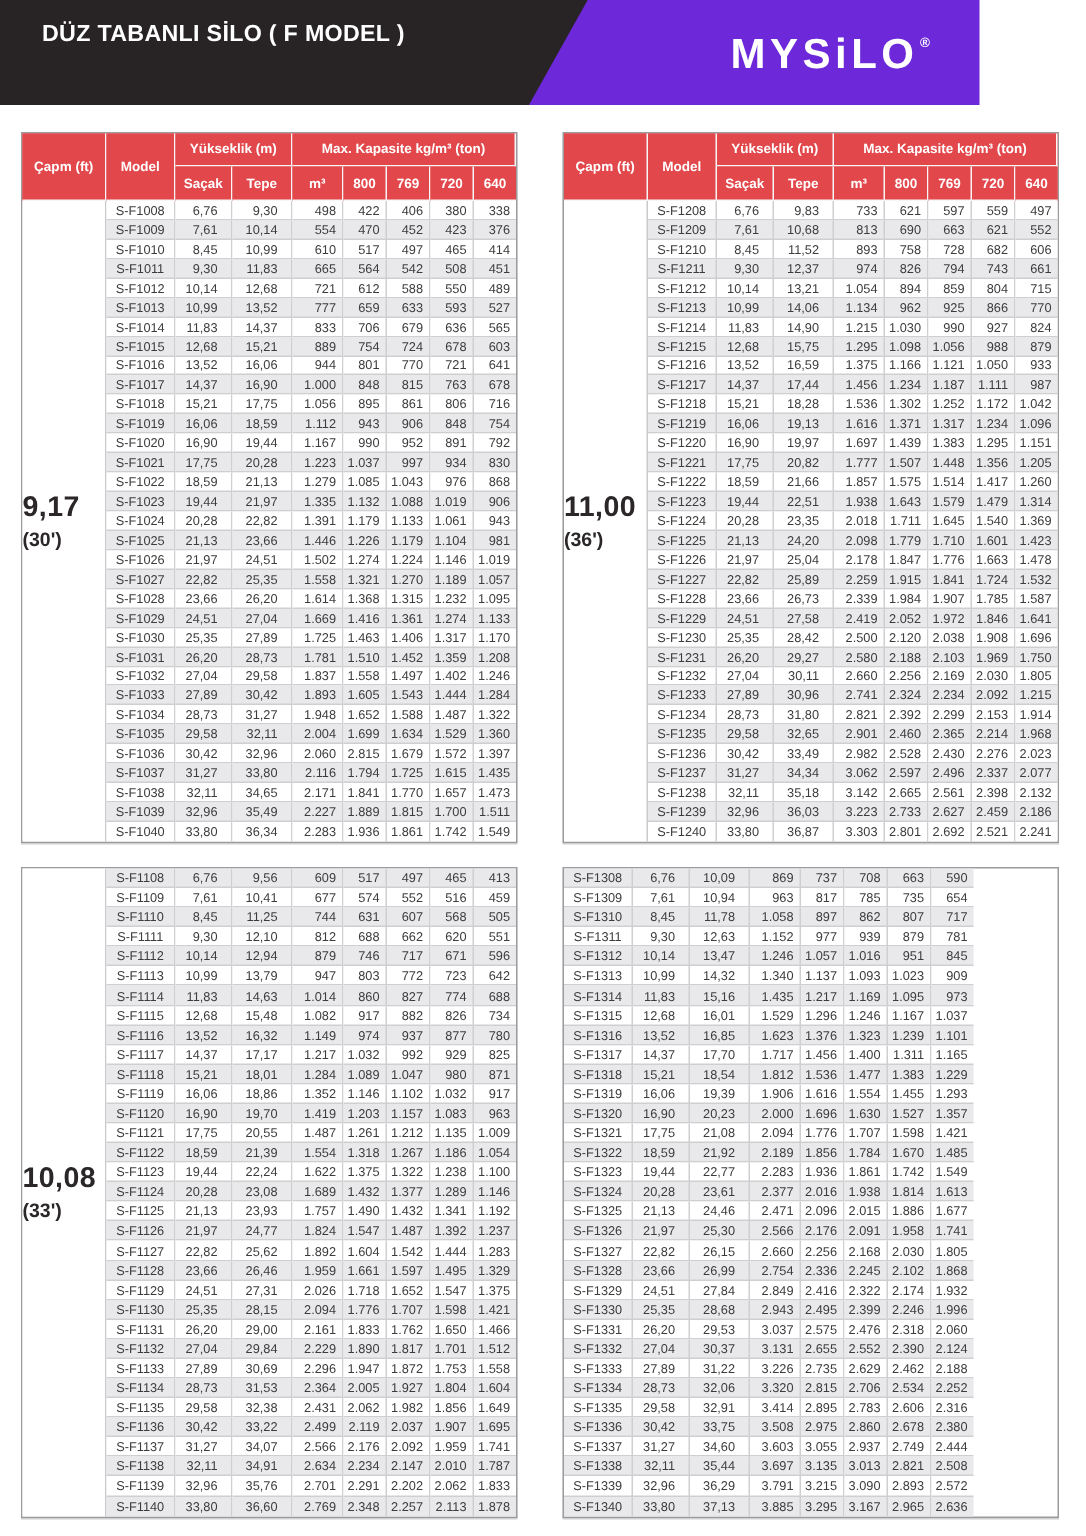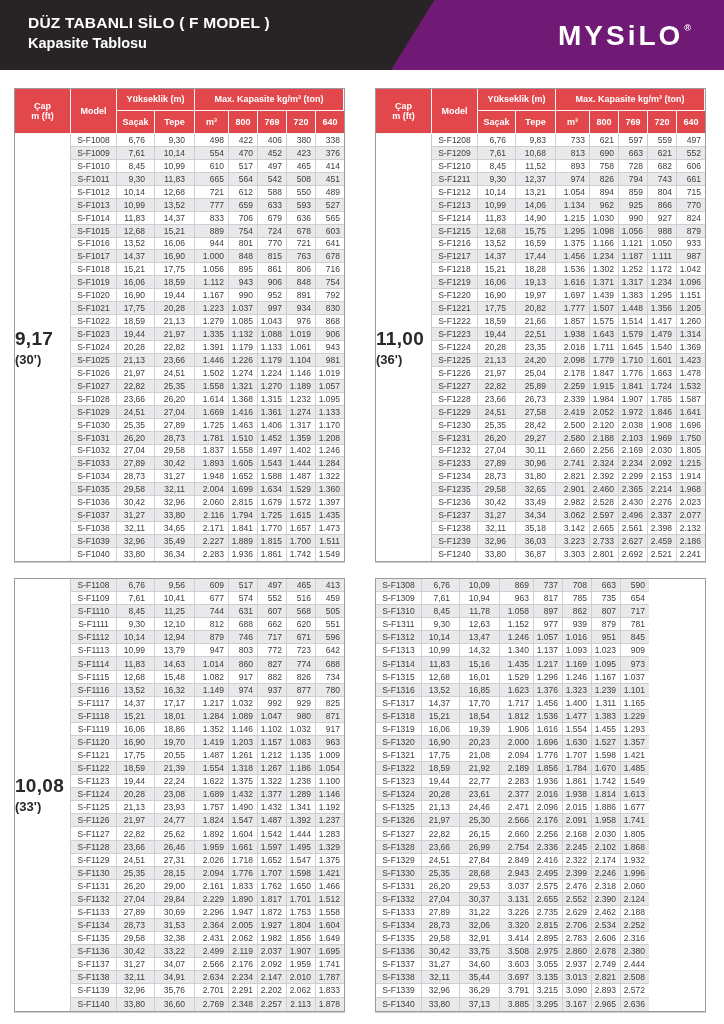--- a/index.html
+++ b/index.html
@@ -1,20 +1,20 @@
 <!DOCTYPE html>
 <html><head>
 <meta charset="utf-8">
 <style>
   * { margin:0; padding:0; box-sizing:border-box; }
   html,body { width:724px; height:1024px; }
   body { font-family:"Liberation Sans", sans-serif; background:#ffffff; position:relative; overflow:hidden; }
 
   
-  .banner { position:absolute; left:0; top:0; width:724px; height:70px; background:#701a75; }
+  .banner { position:absolute; left:0; top:0; width:653px; height:70px; background:#6d28d9; }
   .banner-dark { position:absolute; inset:0; background:#282425;
                  clip-path:polygon(0 0, 60% 0, 54% 100%, 0 100%); }
   .banner-title { position:absolute; left:28px; top:14px; color:#ffffff; z-index:2; }
   .banner-title .l1 { font-size:15.5px; font-weight:bold; letter-spacing:.2px; }
   .banner-title .l2 { font-size:14.5px; font-weight:bold; margin-top:3px; }
   .brand { position:absolute; right:34px; top:20px; color:#ffffff; z-index:2;
            font-size:28px; font-weight:bold; letter-spacing:3px;text-align:center; }
   .brand sup { font-size:9px; letter-spacing:0; vertical-align:super; position:relative; top:-4px; left:1px; }
 
   
@@ -32,21 +32,21 @@
            grid-template-rows:22px 23px;
            grid-template-areas:
              "cap model yuk yuk kap kap kap kap kap"
              "cap model sacak tepe m3 c800 c769 c720 c640";
            background:#e2474b; }
   .thead > div { background:#e2474b; color:#ffffff; font-weight:bold;
                  display:flex; align-items:center; justify-content:center; text-align:center;
                  border-right:1px solid #f6f6f6; border-bottom:1px solid #f6f6f6;
                  font-size:9px; line-height:1.15; }
   .thead > div:nth-last-child(-n+1) { border-right:none; }
-  .h-cap   { grid-area:cap;   flex-direction:column; }
+  .h-cap   { grid-area:cap;   flex-direction:row; }
   .h-model { grid-area:model; }
   .h-yuk   { grid-area:yuk;   font-size:8.8px; }
   .h-kap   { grid-area:kap;   font-size:8.8px; }
   .h-sacak { grid-area:sacak; }
   .h-tepe  { grid-area:tepe;  }
   .h-m3    { grid-area:m3;    }
   .h-800   { grid-area:c800;  }
   .h-769   { grid-area:c769;  }
   .h-720   { grid-area:c720;  border-right:1px solid #f6f6f6; }
   .h-640   { grid-area:c640;  border-right:none; }
@@ -72,21 +72,20 @@
   .t-row > div:last-child { border-right:none; }
   .t-row:last-child > div { border-bottom:none; }
 </style>
 </head>
 <body>
 
 <div class="banner">
   <div class="banner-dark"></div>
   <div class="banner-title">
     <div class="l1">DÜZ TABANLI SİLO ( F MODEL )</div>
-    <div class="l2">Kapasite Tablosu</div>
   </div>
   <div class="brand"><span>MYSiLO</span><sup>®</sup></div>
 </div>
 
 <div class="cap-table pos-tl rh-top">
     <div class="thead">
       <div class="h-cap">
         <div class="">Çap</div>
         <div class="">m (ft)</div>
       </div>

